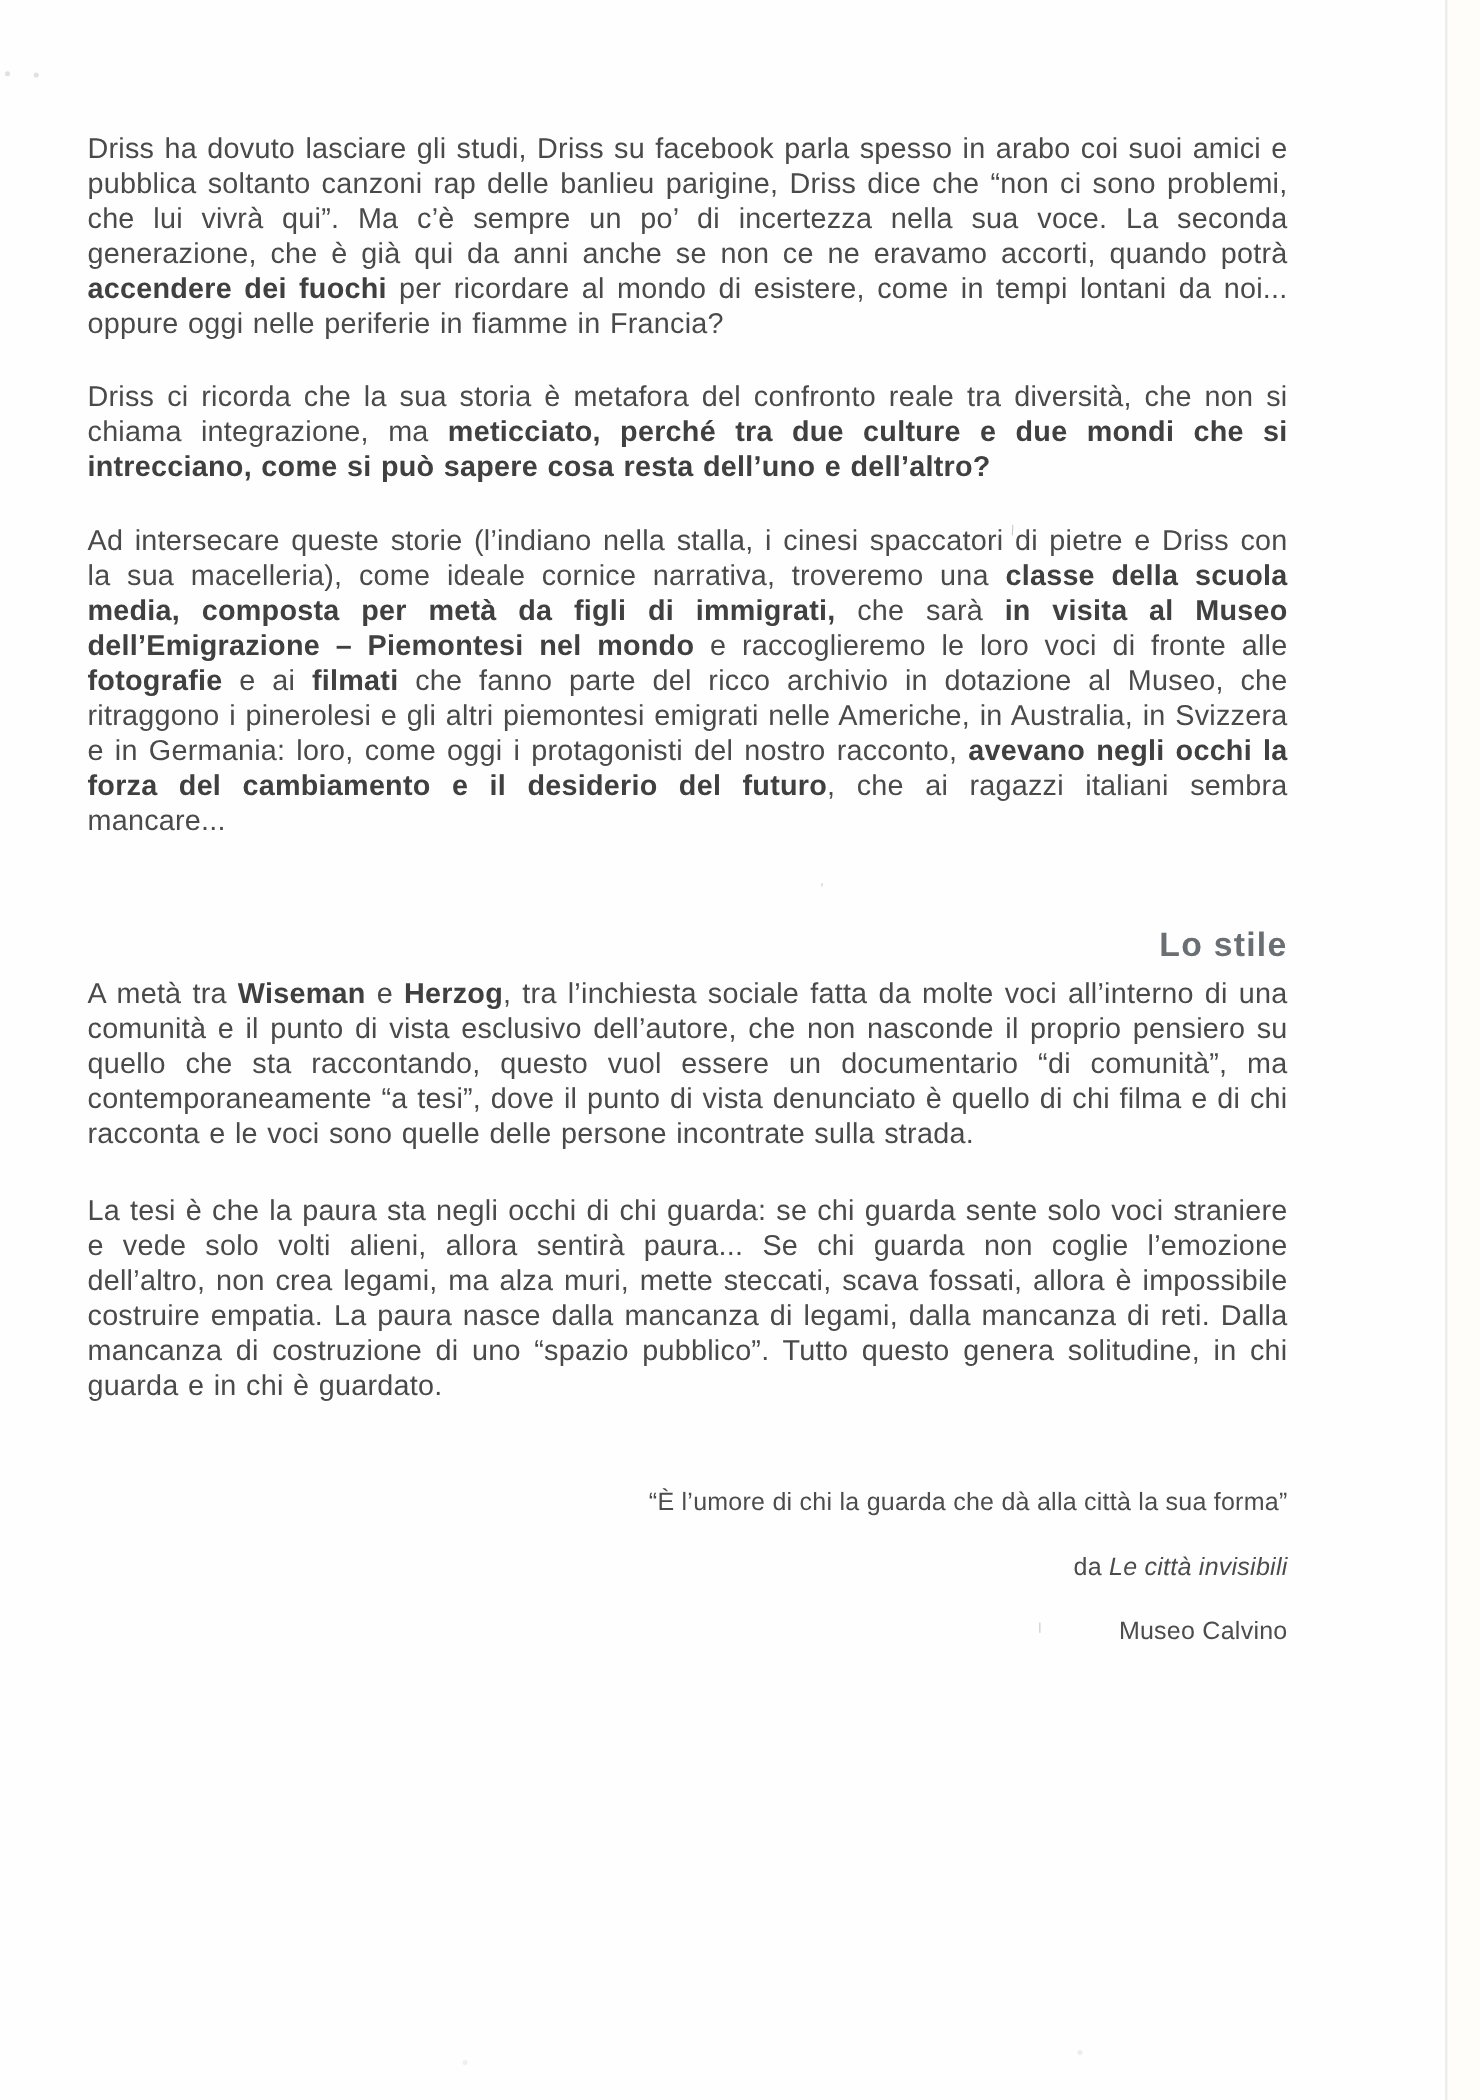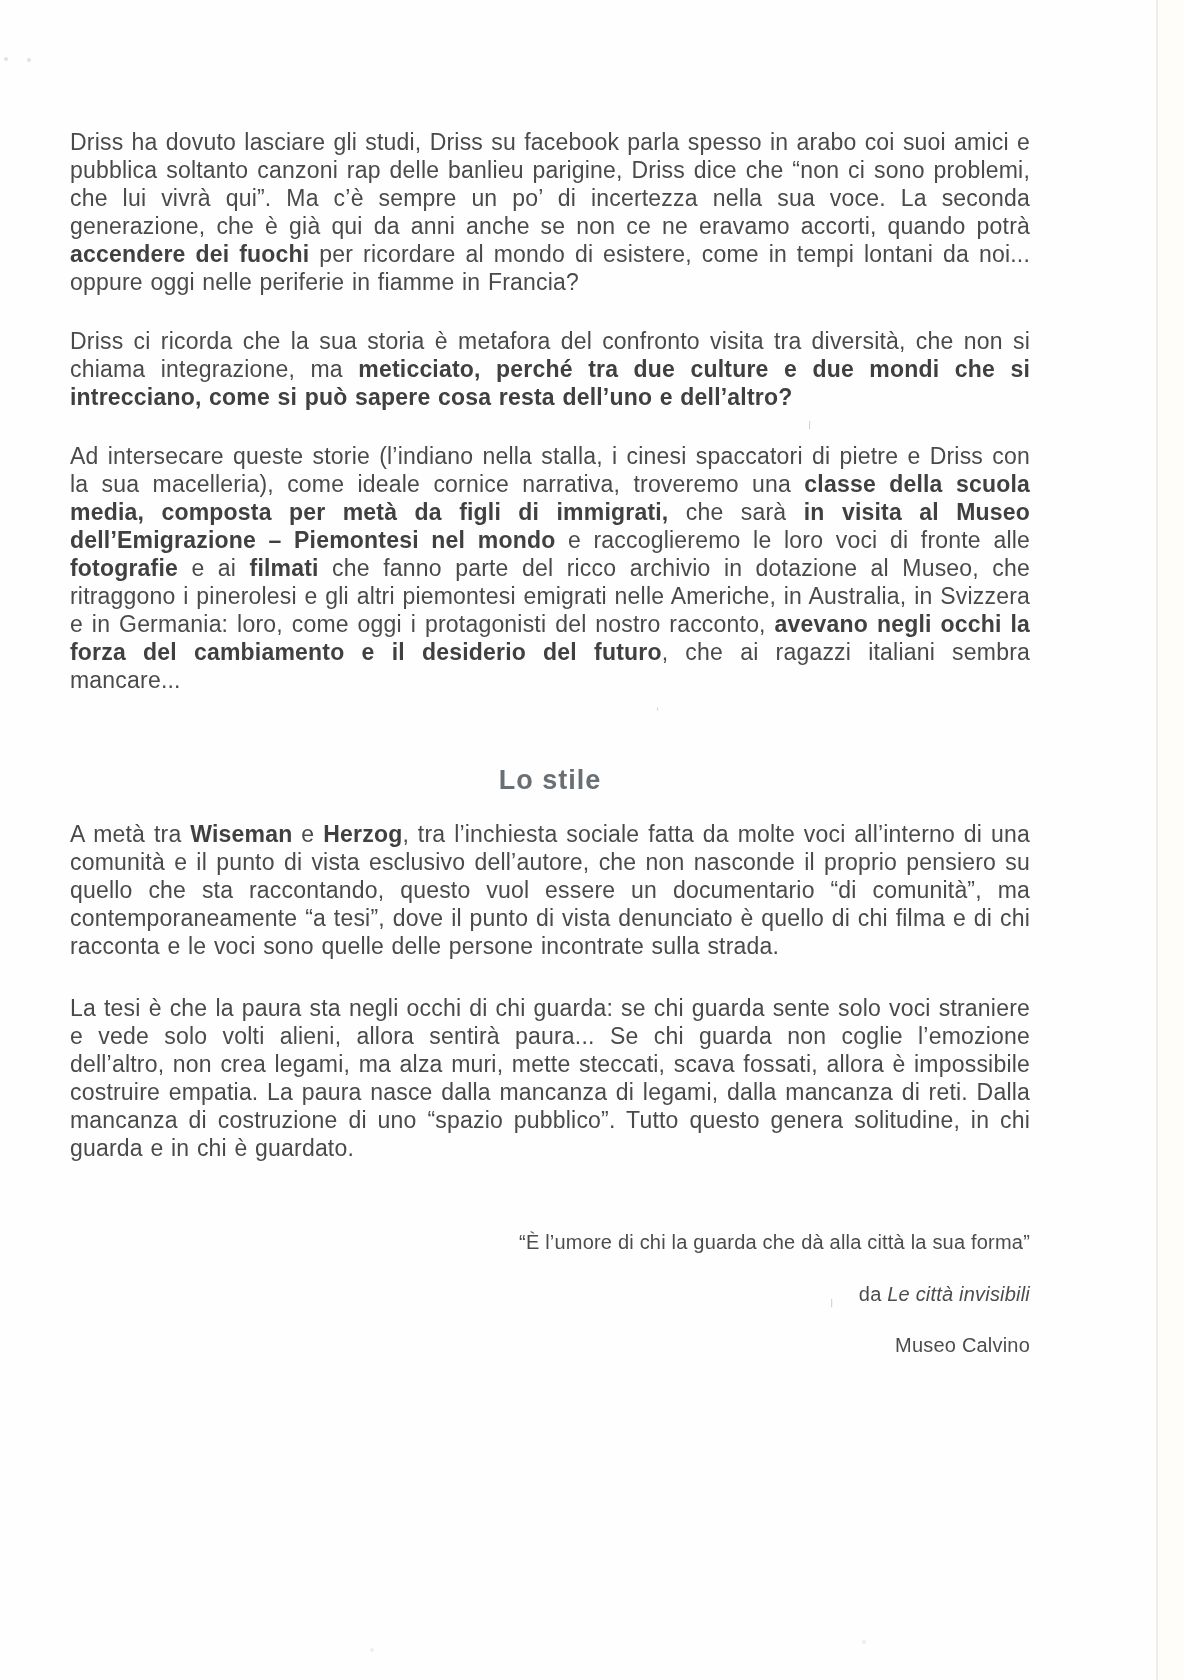--- a/index.html
+++ b/index.html
@@ -41,44 +41,44 @@
     position: absolute;
     width: 4px; height: 4px;
     border-radius: 50%;
     background: #c3c3c3;
     opacity: .5;
   }
 
   .content {
     position: absolute;
     left: 70px;
-    top: 128px;
+    top: 104px;
     width: 960px;
     color: #4a4a4a;
   }
   .paragraph {
     margin: 0 0 31px 0;
     font-size: 23px;
     line-height: 28px;
     text-align: justify;
     letter-spacing: 0.2px;
     word-spacing: 1px;
   }
   .paragraph .b {
     font-weight: 700;
     color: #404040;
   }
   .heading {
-    margin: 71px 0 25px 0;
+    margin: 71px 0 9px 0;
     font-size: 27px;
     line-height: 30px;
     font-weight: 700;
     color: #6a6f73;
     letter-spacing: 1px;
-    text-align: center;
+    text-align: right;
   }
   .p-tight { margin-bottom: 34px; }
   .p-tighter { margin-bottom: 4px; }
 
   .quote, .quote-source, .quote-author {
     margin: 0;
     margin-left: -14px;
     font-size: 20px;
     line-height: 25px;
     color: #4c4c4c;
@@ -100,21 +100,21 @@
   <div class="dot-speck" style="left:4px; top:57px;"></div>
   <div class="dot-speck" style="left:27px; top:58px;"></div>
   <div class="speck" style="left:808px; top:420px; transform:rotate(18deg);">\</div>
   <div class="speck" style="left:656px; top:700px;">,</div>
   <div class="speck" style="left:830px; top:1298px; transform:rotate(15deg);">\</div>
   <div class="dot-speck" style="left:370px; top:1648px; opacity:.25;"></div>
   <div class="dot-speck" style="left:862px; top:1640px; opacity:.3;"></div>
 
   <main class="content" id="doc-body">
       <p class="paragraph"><span>Driss ha dovuto lasciare gli studi, Driss su facebook parla spesso in arabo coi suoi amici e pubblica soltanto canzoni rap delle banlieu parigine, Driss dice che “non ci sono problemi, che lui vivrà qui”. Ma c’è sempre un po’ di incertezza nella sua voce. La seconda generazione, che è già qui da anni anche se non ce ne eravamo accorti, quando potrà </span><span class="b">accendere dei fuochi</span><span> per ricordare al mondo di esistere, come in tempi lontani da noi... oppure oggi nelle periferie in fiamme in Francia?</span></p>
-      <p class="paragraph"><span>Driss ci ricorda che la sua storia è metafora del confronto visita tra diversità, che non si chiama integrazione, ma </span><span class="b">meticciato, perché tra due culture e due mondi che si intrecciano, come si può sapere cosa resta dell’uno e dell’altro?</span></p>
+      <p class="paragraph"><span>Driss ci ricorda che la sua storia è metafora del confronto reale tra diversità, che non si chiama integrazione, ma </span><span class="b">meticciato, perché tra due culture e due mondi che si intrecciano, come si può sapere cosa resta dell’uno e dell’altro?</span></p>
       <p class="paragraph"><span>Ad intersecare queste storie (l’indiano nella stalla, i cinesi spaccatori di pietre e Driss con la sua macelleria), come ideale cornice narrativa, troveremo una </span><span class="b">classe della scuola media, composta per metà da figli di immigrati,</span><span> che sarà </span><span class="b">in visita al Museo dell’Emigrazione – Piemontesi nel mondo</span><span> e raccoglieremo le loro voci di fronte alle </span><span class="b">fotografie</span><span> e ai </span><span class="b">filmati</span><span> che fanno parte del ricco archivio in dotazione al Museo, che ritraggono i pinerolesi e gli altri piemontesi emigrati nelle Americhe, in Australia, in Svizzera e in Germania: loro, come oggi i protagonisti del nostro racconto, </span><span class="b">avevano negli occhi la forza del cambiamento e il desiderio del futuro</span><span>, che ai ragazzi italiani sembra mancare...</span></p>
       <h2 class="heading"><span>Lo stile</span></h2>
       <p class="paragraph p-tight"><span>A metà tra </span><span class="b">Wiseman</span><span> e </span><span class="b">Herzog</span><span>, tra l’inchiesta sociale fatta da molte voci all’interno di una comunità e il punto di vista esclusivo dell’autore, che non nasconde il proprio pensiero su quello che sta raccontando, questo vuol essere un documentario “di comunità”, ma contemporaneamente “a tesi”, dove il punto di vista denunciato è quello di chi filma e di chi racconta e le voci sono quelle delle persone incontrate sulla strada.</span></p>
       <p class="paragraph p-tighter"><span>La tesi è che la paura sta negli occhi di chi guarda: se chi guarda sente solo voci straniere e vede solo volti alieni, allora sentirà paura... Se chi guarda non coglie l’emozione dell’altro, non crea legami, ma alza muri, mette steccati, scava fossati, allora è impossibile costruire empatia. La paura nasce dalla mancanza di legami, dalla mancanza di reti. Dalla mancanza di costruzione di uno “spazio pubblico”. Tutto questo genera solitudine, in chi guarda e in chi è guardato.</span></p>
       <p class="quote"><span>“È l’umore di chi la guarda che dà alla città la sua forma”</span></p>
       <p class="quote-source"><span>da </span><span class="i">Le città invisibili</span></p>
       <p class="quote-author"><span>Museo Calvino</span></p>
     </main>
 </div>
 

